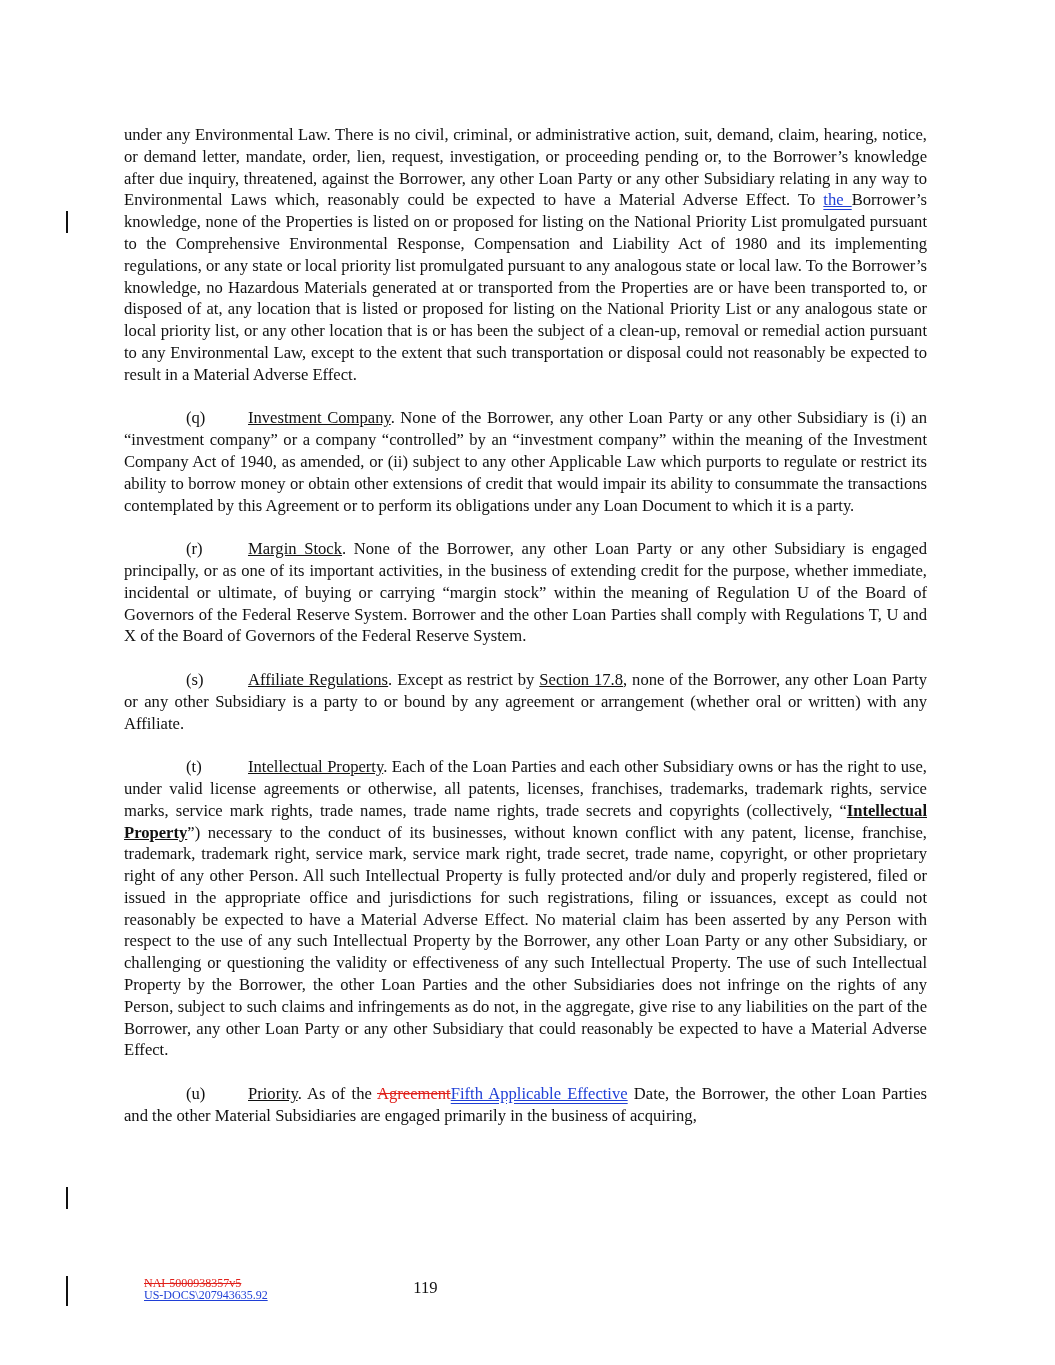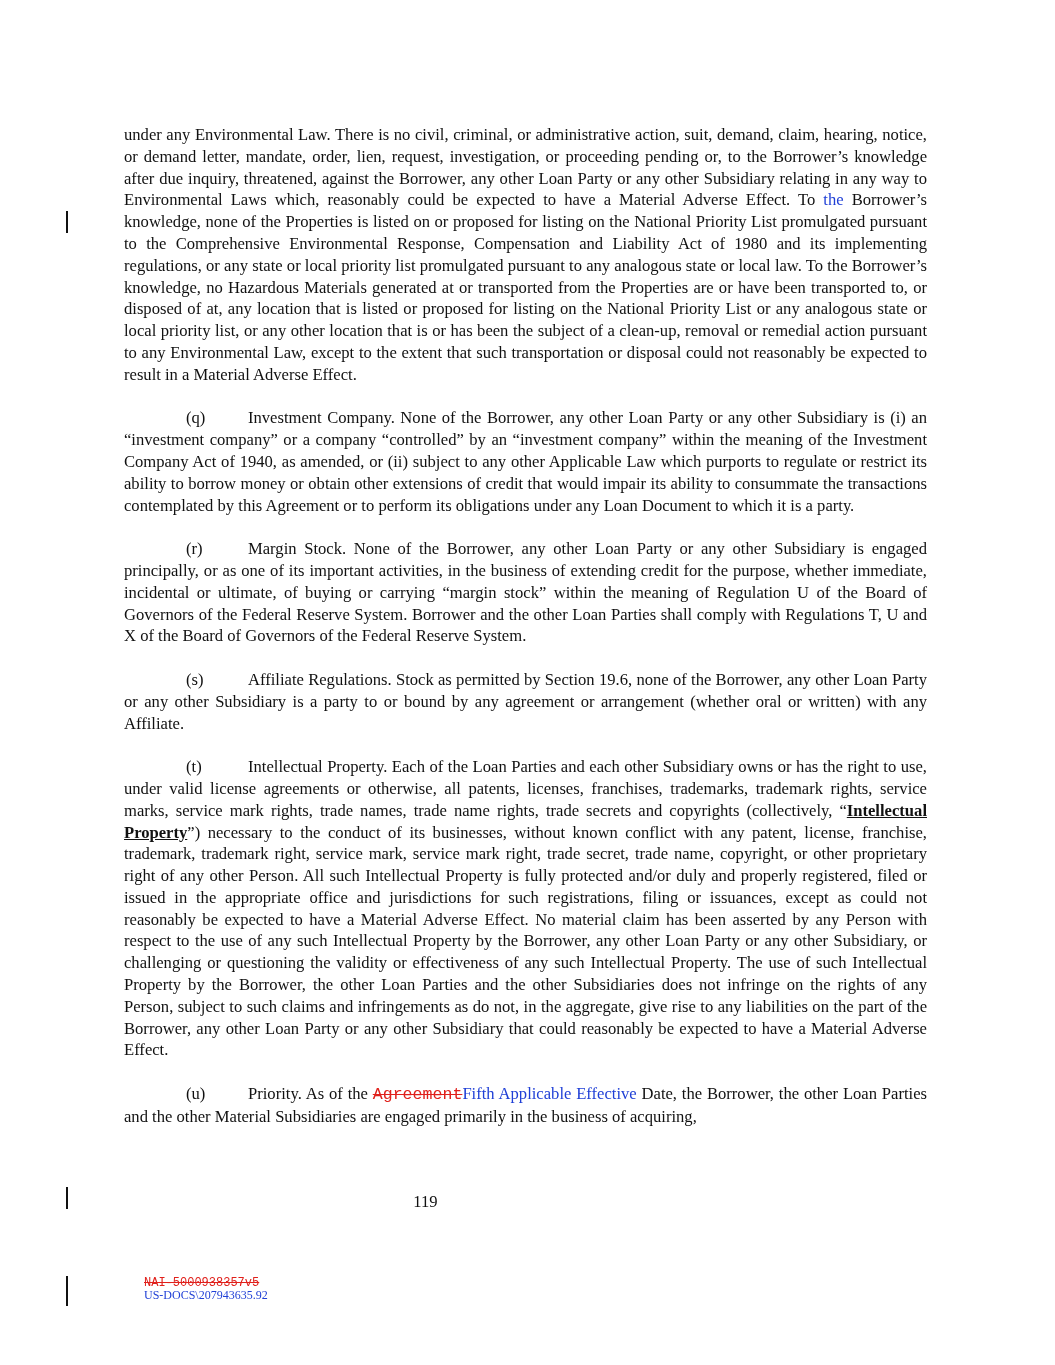--- a/index.html
+++ b/index.html
@@ -3,46 +3,46 @@
 <meta charset="utf-8">
 <style>
   html, body { margin: 0; padding: 0; background: #ffffff; }
   body { width: 1055px; height: 1365px; position: relative; overflow: hidden;
          font-family: "Liberation Serif", "DejaVu Serif", serif; color: #111; }
   .page { position: absolute; left: 124px; top: 124px; width: 803px; }
   .para { font-size: 16.6px; line-height: 21.8px; text-align: justify; margin: 0 0 21.8px 0; }
   .para.last { margin-bottom: 0; }
   .indent { display: inline-block; width: 62px; }
   .lbl { display: inline-block; width: 62px; }
-  .u { }
+  .u { text-decoration: underline; }
   .bu { font-weight: bold; text-decoration: underline; }
-  .ins { color: #1f3fd6; text-decoration-style: double; }
-  .del { color: #e0201b; text-decoration: line-through; font-family: Liberation Mono, monospace; }
+  .ins { color: #1f3fd6; text-decoration: underline; text-decoration-style: double; }
+  .del { color: #e0201b; text-decoration: line-through; }
   .changebar { position: absolute; left: 66px; width: 2px; background: #111; }
-  .pagenum { position: absolute; left: 0; width: 851px; top: 1192px; text-align: center; font-size: 16.6px; }
+  .pagenum { position: absolute; left: 0; width: 851px; top: 1278px; text-align: center; font-size: 16.6px; }
   .footer { position: absolute; left: 124px; top: 1277px; font-size: 12px; line-height: 12px; margin-left: 20px; }
   .footer .del { display: block; }
   .footer .ins { display: block; text-decoration-style: solid; }
 </style>
 </head>
 <body>
 
 <div class="changebar" style="top:211px;height:22px;"></div>
 <div class="changebar" style="top:1187px;height:22px;"></div>
 <div class="changebar" style="top:1276px;height:30px;"></div>
 
 <div class="page">
 
   <p class="para"><span>under any Environmental Law.  There is no civil, criminal, or administrative action, suit, demand, claim, hearing, notice, or demand letter, mandate, order, lien, request, investigation, or proceeding pending or, to the Borrower’s knowledge after due inquiry, threatened, against the Borrower, any other Loan Party or any other Subsidiary relating in any way to Environmental Laws which, reasonably could be expected to have a Material Adverse Effect.  To </span><span class="ins">the </span><span>Borrower’s knowledge, none of the Properties is listed on or proposed for listing on the National Priority List promulgated pursuant to the Comprehensive Environmental Response, Compensation and Liability Act of 1980 and its implementing regulations, or any state or local priority list promulgated pursuant to any analogous state or local law.  To the Borrower’s knowledge, no Hazardous Materials generated at or transported from the Properties are or have been transported to, or disposed of at, any location that is listed or proposed for listing on the National Priority List or any analogous state or local priority list, or any other location that is or has been the subject of a clean-up, removal or remedial action pursuant to any Environmental Law, except to the extent that such transportation or disposal could not reasonably be expected to result in a Material Adverse Effect.</span></p>
 
   <p class="para"><span class="indent"></span><span class="lbl">(q)</span><span class="u">Investment Company</span><span>.  None of the Borrower, any other Loan Party or any other Subsidiary is (i) an “investment company” or a company “controlled” by an “investment company” within the meaning of the Investment Company Act of 1940, as amended, or (ii) subject to any other Applicable Law which purports to regulate or restrict its ability to borrow money or obtain other extensions of credit that would impair its ability to consummate the transactions contemplated by this Agreement or to perform its obligations under any Loan Document to which it is a party.</span></p>
 
   <p class="para"><span class="indent"></span><span class="lbl">(r)</span><span class="u">Margin Stock</span><span>.  None of the Borrower, any other Loan Party or any other Subsidiary is engaged principally, or as one of its important activities, in the business of extending credit for the purpose, whether immediate, incidental or ultimate, of buying or carrying “margin stock” within the meaning of Regulation U of the Board of Governors of the Federal Reserve System.  Borrower and the other Loan Parties shall comply with Regulations T, U and X of the Board of Governors of the Federal Reserve System.</span></p>
 
-  <p class="para"><span class="indent"></span><span class="lbl">(s)</span><span class="u">Affiliate Regulations</span><span>.  Stock as permitted by </span><span class="u">Section 19.6</span><span>, none of the Borrower, any other Loan Party or any other Subsidiary is a party to or bound by any agreement or arrangement (whether oral or written) with any Affiliate.</span></p>
+  <p class="para"><span class="indent"></span><span class="lbl">(s)</span><span class="u">Affiliate Regulations</span><span>.  Except as restrict by </span><span class="u">Section 17.8</span><span>, none of the Borrower, any other Loan Party or any other Subsidiary is a party to or bound by any agreement or arrangement (whether oral or written) with any Affiliate.</span></p>
 
   <p class="para"><span class="indent"></span><span class="lbl">(t)</span><span class="u">Intellectual Property</span><span>.  Each of the Loan Parties and each other Subsidiary owns or has the right to use, under valid license agreements or otherwise, all patents, licenses, franchises, trademarks, trademark rights, service marks, service mark rights,  trade names, trade name rights, trade secrets and copyrights (collectively, “</span><span class="bu">Intellectual Property</span><span>”) necessary to the conduct of its businesses, without known conflict with any patent, license, franchise, trademark, trademark right, service mark, service mark right, trade secret, trade name, copyright, or other proprietary right of any other Person.  All such Intellectual Property is fully protected and/or duly and properly registered, filed or issued in the appropriate office and jurisdictions for such registrations, filing or issuances, except as could not reasonably be expected to have a Material Adverse Effect.  No material claim has been asserted by any Person with respect to the use of any such Intellectual Property by the Borrower, any other Loan Party or any other Subsidiary, or challenging or questioning the validity or effectiveness of any such Intellectual Property.  The use of such Intellectual Property by the Borrower, the other Loan Parties and the other Subsidiaries does not infringe on the rights of any Person, subject to such claims and infringements as do not, in the aggregate, give rise to any liabilities on the part of the Borrower, any other Loan Party or any other Subsidiary that could reasonably be expected to have a Material Adverse Effect.</span></p>
 
   <p class="para last"><span class="indent"></span><span class="lbl">(u)</span><span class="u">Priority</span><span>.  As of the </span><span class="del">Agreement</span><span class="ins">Fifth Applicable Effective</span><span> Date, the Borrower, the other Loan Parties and the other Material Subsidiaries are engaged primarily in the business of acquiring,</span></p>
 
 </div>
 
 <div class="pagenum">119</div>
 
 <div class="footer">

